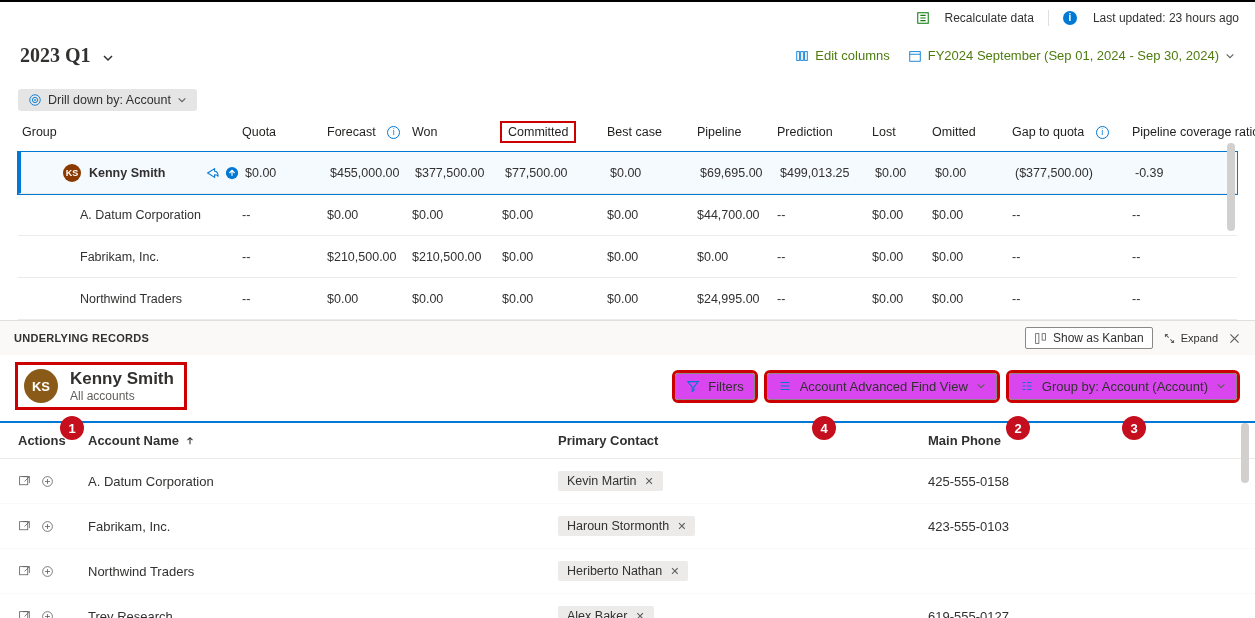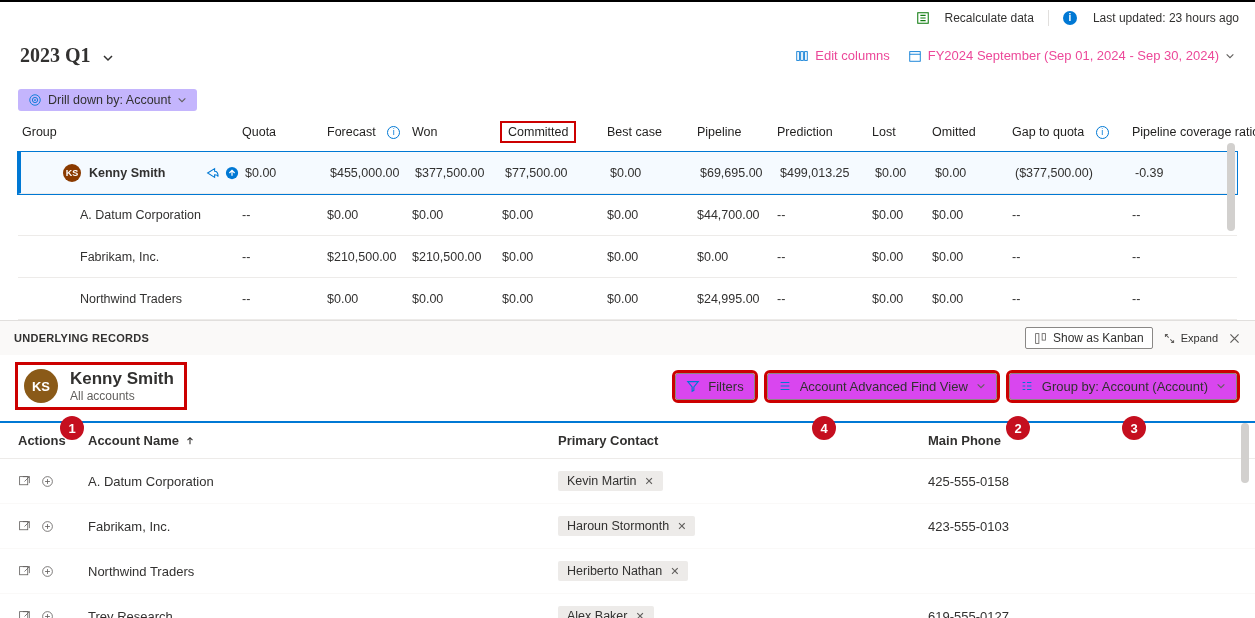--- a/index.html
+++ b/index.html
@@ -4,22 +4,22 @@
 <style>
   * { box-sizing: border-box; margin: 0; padding: 0; }
   body { font-family: "Segoe UI", Arial, sans-serif; font-size: 13px; color: #323130; background: #fff; width: 1255px; }
   .topbar { display: flex; justify-content: flex-end; align-items: center; padding: 8px 16px; border-top: 2px solid #000; gap: 14px; font-size: 12px; }
   .topbar .sep { width:1px; height:16px; background:#e1dfdd; }
   .blue-dot { width:14px; height:14px; border-radius:50%; background:#0078d4; display:inline-block; margin-right:2px; vertical-align:middle; text-align:center; color:#fff; font-size:10px; line-height:14px; font-weight:bold;}
   .titlebar { display:flex; justify-content:space-between; align-items:center; padding: 10px 20px 18px 20px; }
   .titlebar h1 { font-size:20px; font-weight:600;font-family:Liberation Serif, serif; }
   .chev { display:inline-block; width:10px; height:10px; margin-left:6px; }
   .chev svg { vertical-align:middle; }
-  .right-actions { display:flex; gap:18px; align-items:center; font-size:13px; color:#ec4899; }
-  .drill { margin: 4px 0 0 18px; display:inline-flex; align-items:center; gap:6px; background:#c4b5fd; border-radius:3px; padding:4px 10px; font-size:12.5px; color:#323130; }
+  .right-actions { display:flex; gap:18px; align-items:center; font-size:13px; color:#4d7c0f; }
+  .drill { margin: 4px 0 0 18px; display:inline-flex; align-items:center; gap:6px; background:#e5e5e5; border-radius:3px; padding:4px 10px; font-size:12.5px; color:#323130; }
   .drill .target-icon { width:14px; height:14px; }
   .table-wrap { margin: 4px 18px 0 18px; }
   .thead { display:grid; grid-template-columns: 220px 85px 85px 90px 105px 90px 80px 95px 60px 80px 120px 130px; align-items:center; padding:8px 0 10px 4px; font-size:12.5px; color:#201f1e; border-bottom:1px solid #edebe9; }
   .thead .th { display:flex; align-items:center; gap:4px; }
   .th-committed { outline:2.5px solid #cc0000; padding:2px 6px; }
   .row { display:grid; grid-template-columns: 220px 85px 85px 90px 105px 90px 80px 95px 60px 80px 120px 130px; align-items:center; height:42px; border-bottom:1px solid #edebe9; font-size:12.5px; padding-left:4px;}
   .row.selected { background:#f5faff; outline:1px solid #0078d4; border-left:3px solid #0078d4; }
   .row .cell0 { display:flex; align-items:center; gap:8px; padding-left:32px; }
   .row.selected .cell0 { padding-left:38px;}
   .avatar-xs { width:18px; height:18px; border-radius:50%; background:#8a3a00; color:#fff; font-size:9px; display:flex; align-items:center; justify-content:center; font-weight:600;}

